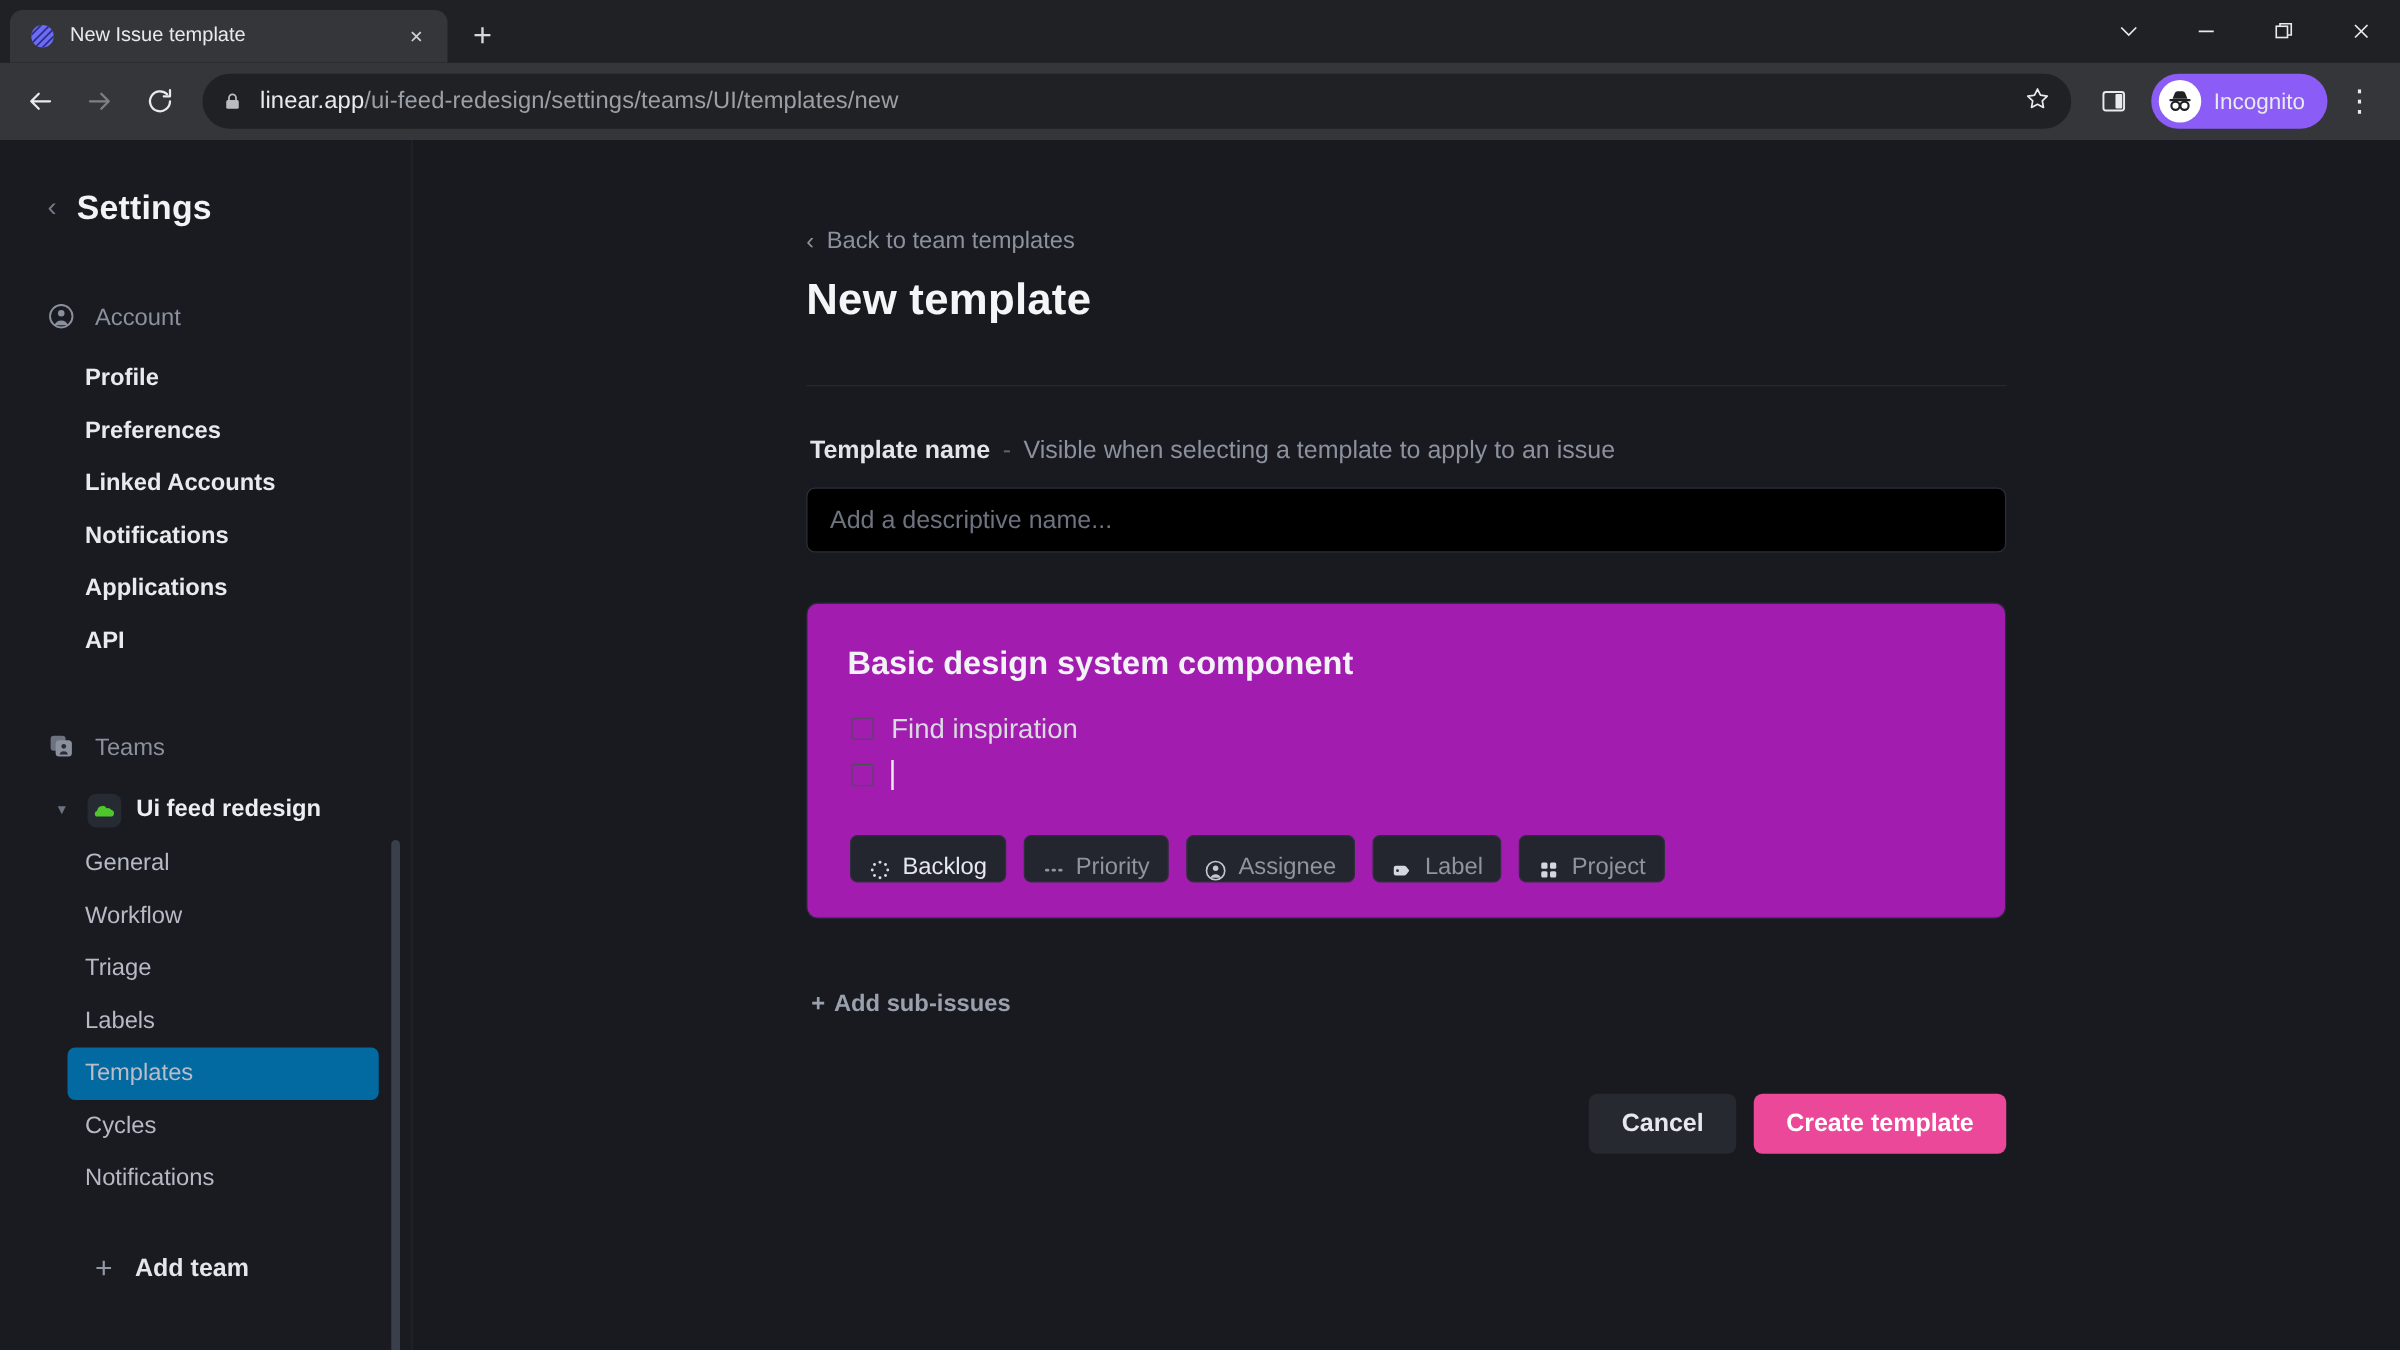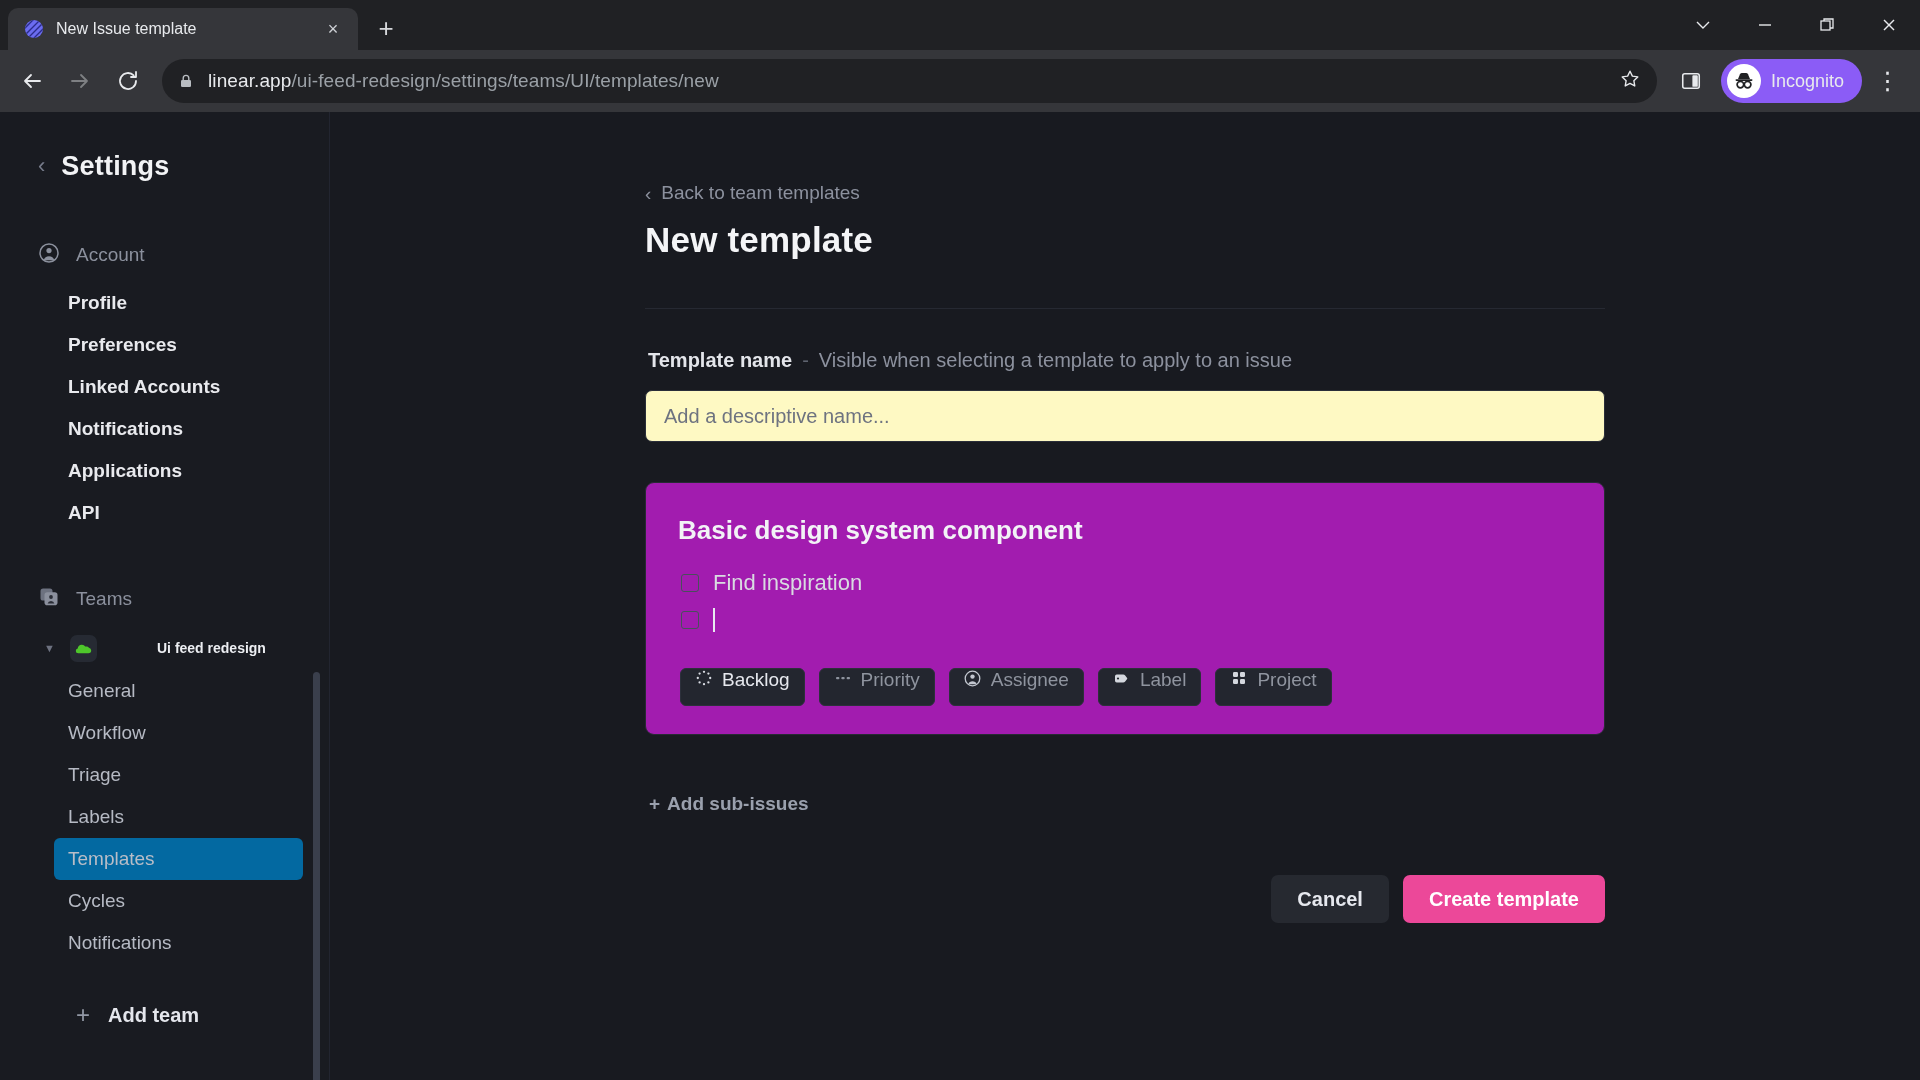--- a/index.html
+++ b/index.html
@@ -115,21 +115,21 @@
 
   .sb-team {
     height: 44px; display: flex; align-items: center; gap: 12px;
     margin: 0 26px 0 34px; padding: 0 10px; border-radius: 6px;
   }
   .caret { color: #6d7280; font-size: 11px; line-height: 1; width: 14px; }
   .team-ico {
     width: 27px; height: 27px; border-radius: 7px; background: #262a33;
     display: flex; align-items: center; justify-content: center;
   }
-  .team-name { color: #eceef2; font-size: 14px; font-weight: bold; margin-left: 48px; }
+  .team-name { color: #eceef2; font-size: 19px; font-weight: bold; }
 
   .sb-add {
     display: flex; align-items: center; gap: 18px;
     margin: 30px 26px 0 76px; height: 42px;
     color: #e4e6ec; font-size: 20px; font-weight: bold;
   }
   .sb-add .plus { color: #9298a5; font-size: 24px; font-weight: normal; line-height: 1;}
 
   .sb-scroll {
     position: absolute; right: 9px; top: 560px;
@@ -150,21 +150,21 @@
   .divider { height: 1px; background: #262932; margin: 48px 0 0 0; }
 
   .field-label-row {
     display: flex; align-items: baseline; gap: 10px; margin: 40px 0 18px 3px;
   }
   .field-label { color: #e3e5ea; font-size: 20px; font-weight: bold; }
   .field-dash { color: #5e636f; font-size: 20px; }
   .field-hint { color: #8c919e; font-size: 20px; }
 
   .name-input {
-    height: 52px; background: #fef9c3; border: 1px solid #2a2e39;
+    height: 52px; background: #000000; border: 1px solid #2a2e39;
     border-radius: 7px; display: flex; align-items: center; padding: 0 18px;
   }
   .name-input .ph { color: #6e7380; font-size: 20px; }
 
   .issue-card {
     margin-top: 40px; background: #a21caf;
     border: 1px solid #272a34; border-radius: 9px;
     padding: 32px 32px 28px 32px;
   }
   .issue-title { color: #f2f3f6; font-size: 26px; font-weight: bold; }
@@ -179,21 +179,21 @@
     border: 1.6px solid #4a4f5c; border-radius: 3px; background: transparent;
   }
   .todo-text { color: #d9dbe1; font-size: 22px; }
   .caret-bar {
     display: inline-block; width: 2px; height: 24px; background: #e8eaf0;
   }
 
   .pills { display: flex; gap: 14px; margin-top: 36px; padding-left: 2px; }
   .pill {
     height: 38px; background: #23262f; border: 1px solid #2c303b;
-    border-radius: 6px; display: flex; align-items: flex-start;
+    border-radius: 6px; display: flex; align-items: flex-end;
     gap: 9px; padding: 0 14px;
   }
   .pill .t { font-size: 19px; color: #8f949f; }
   .pill.filled .t { color: #e6e8ee; }
   .pill .ico { width: 18px; height: 18px; display: flex; align-items: center; justify-content: center;}
 
   .addsub {
     margin-top: 58px; color: #9aa0ad; font-size: 19px; font-weight: bold;
     display: inline-flex; align-items: center; gap: 7px; padding-left: 4px;
   }

